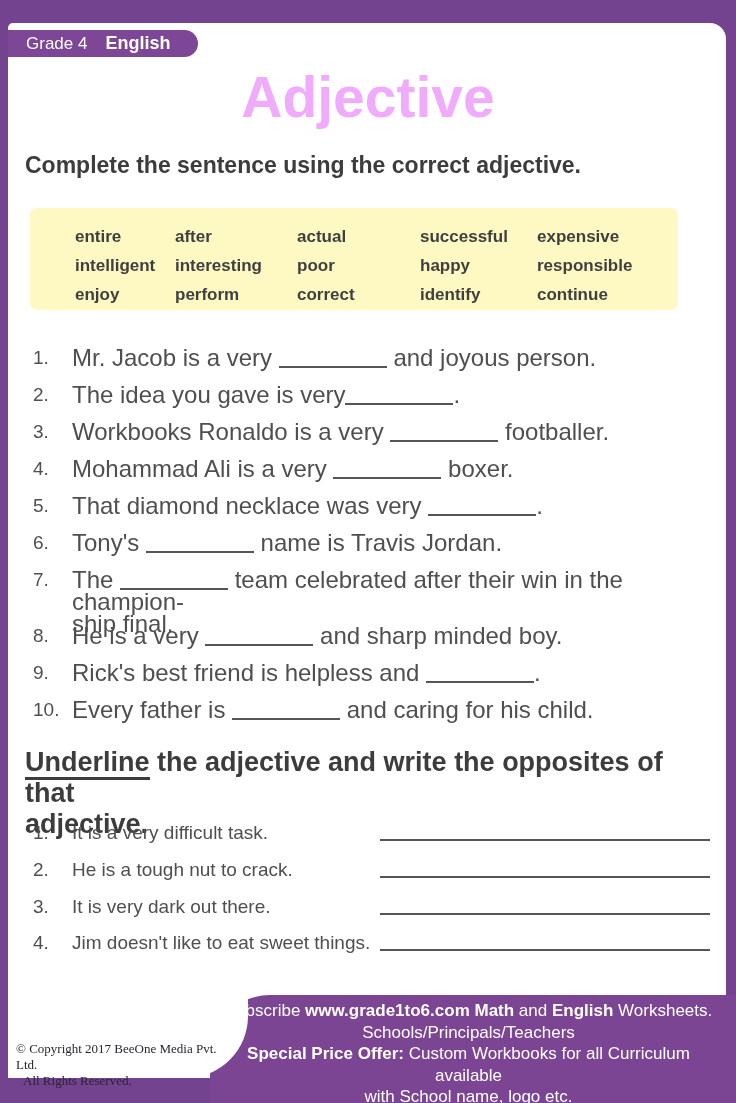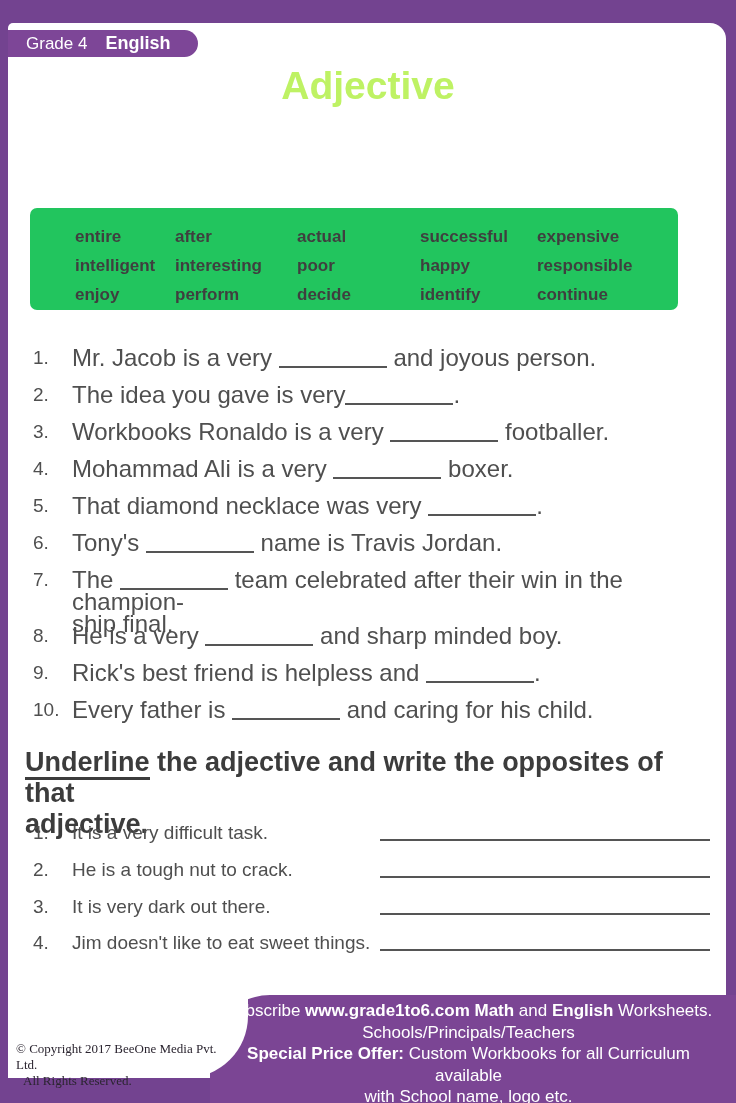--- a/index.html
+++ b/index.html
@@ -11,28 +11,28 @@
         border-radius:5px 16px 5px 5px;z-index:1;}
 
   
   .badge{position:absolute;left:8px;top:30px;height:27px;z-index:6;background:#7d4697;
          border-radius:0 19px 19px 0;display:flex;align-items:center;gap:18px;
          padding:0 28px 0 18px;color:#ffffff;}
   .badge .grade{font-size:17px;font-weight:400;}
   .badge .subject{font-size:18px;font-weight:700;}
 
   .title{position:absolute;left:0;right:0;top:64px;text-align:center;z-index:3;
-         font-size:39px;font-weight:700;color:#bef264;letter-spacing:0px;}
+         font-size:57px;font-weight:700;color:#f0abfc;letter-spacing:0px;}
 
   .instruction{position:absolute;left:25px;top:152px;z-index:3;
                font-size:23px;font-weight:700;color:#3c3c3c;}
 
   
   .wordbank{position:absolute;left:30px;top:208px;width:648px;height:102px;z-index:3;
-            background:#22c55e;border-radius:7px;padding:14px 0 0 45px;box-sizing:border-box;}
+            background:#fef9c3;border-radius:7px;padding:14px 0 0 45px;box-sizing:border-box;}
   .wb-row{display:flex;line-height:29px;}
   .wb-cell{font-size:17px;font-weight:700;color:#3f3f3f;}
   .wb-cell:nth-child(1){width:100px;}
   .wb-cell:nth-child(2){width:122px;}
   .wb-cell:nth-child(3){width:123px;}
   .wb-cell:nth-child(4){width:117px;}
 
   
   .q{position:absolute;left:30px;width:692px;z-index:3;color:#4f4f4f;}
   .qnum{position:absolute;left:3px;top:0;font-size:19px;}
@@ -67,40 +67,41 @@
 
   <div class="card"></div>
 
   <div class="badge">
     <span class="grade">Grade 4</span>
     <span class="subject">English</span>
   </div>
 
   <div class="title">Adjective</div>
 
+  <div class="instruction">Complete the sentence using the correct adjective.</div>
 
   <div class="wordbank">
     <div class="wb-row">
       <span class="wb-cell">entire</span>
       <span class="wb-cell">after</span>
       <span class="wb-cell">actual</span>
       <span class="wb-cell">successful</span>
       <span class="wb-cell">expensive</span>
     </div>
     <div class="wb-row">
       <span class="wb-cell">intelligent</span>
       <span class="wb-cell">interesting</span>
       <span class="wb-cell">poor</span>
       <span class="wb-cell">happy</span>
       <span class="wb-cell">responsible</span>
     </div>
     <div class="wb-row">
       <span class="wb-cell">enjoy</span>
       <span class="wb-cell">perform</span>
-      <span class="wb-cell">decide</span>
+      <span class="wb-cell">correct</span>
       <span class="wb-cell">identify</span>
       <span class="wb-cell">continue</span>
     </div>
   </div>
 
   <div class="q" style="top:347px">
     <span class="qnum">1.</span>
     <div class="qtext"><span>Mr. Jacob is a very </span><span class="blank"></span><span> and joyous person.</span></div>
   </div>
   <div class="q" style="top:384px">

